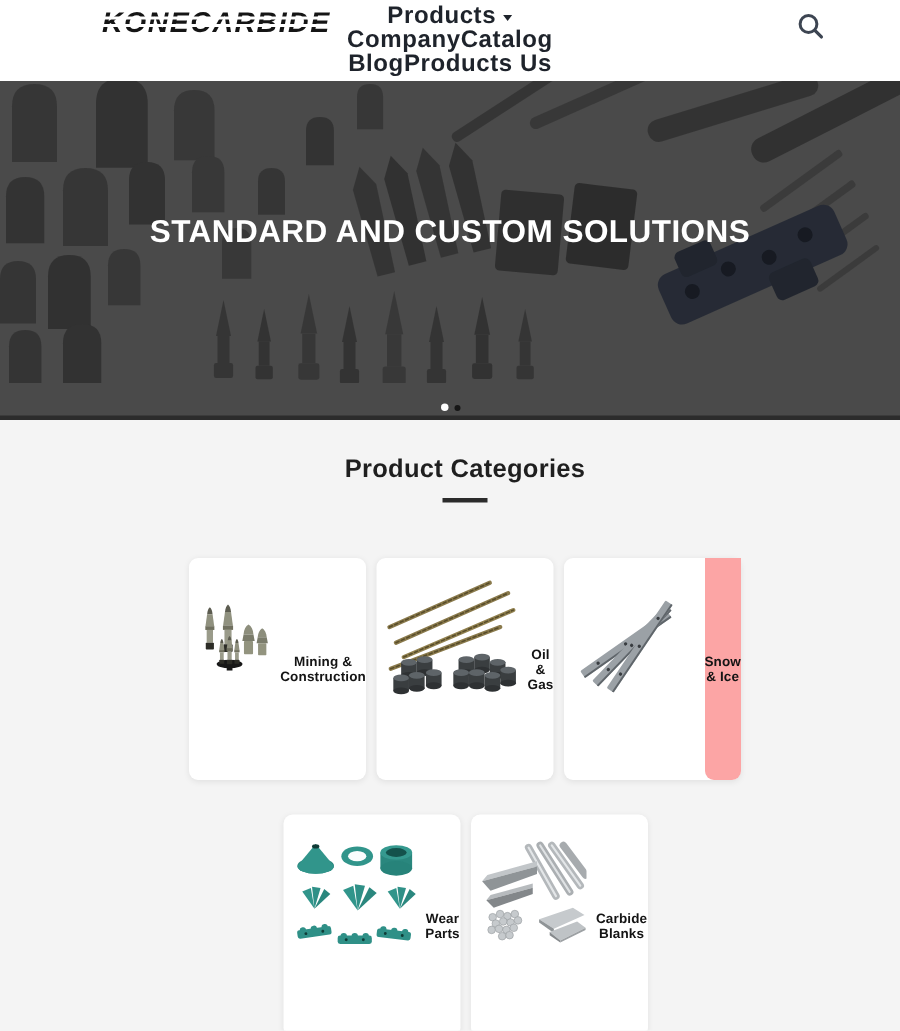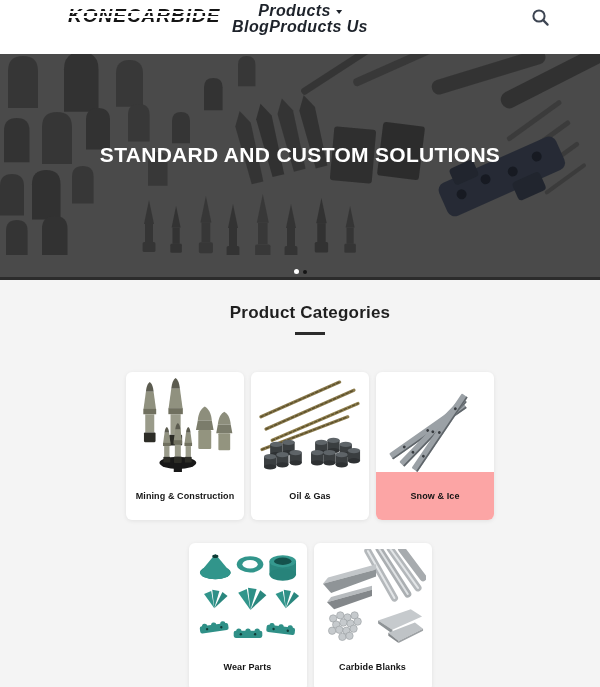--- a/index.html
+++ b/index.html
@@ -7,21 +7,21 @@
 
   
   .header{position:relative;height:54px;background:#ffffff;}
   .logo{position:absolute;left:68px;top:5px;font-size:19px;font-weight:800;
     font-style:italic;letter-spacing:1px;color:#151515;cursor:pointer;white-space:nowrap;}
   .logo .cut{position:absolute;left:-2px;right:-2px;height:1.5px;background:#ffffff;}
   .logo .c1{top:6px}.logo .c2{top:11px}
   .nav{position:absolute;left:50%;top:3px;transform:translateX(-50%);
     color:#1e232b;font-weight:700;font-size:16px;line-height:16px;letter-spacing:.4px;}
   .nav-row{display:flex;justify-content:center;align-items:center;}
-  .nav-link{cursor:pointer;white-space:nowrap;font-style:italic;}
+  .nav-link{cursor:pointer;white-space:nowrap;}
   .chevron{width:0;height:0;border-left:3.5px solid transparent;
     border-right:3.5px solid transparent;border-top:4px solid #1e232b;
     display:inline-block;margin:1px 0 0 5px;}
   .search-btn{position:absolute;right:50px;top:8px;background:none;border:none;
     padding:0;cursor:pointer;line-height:0;}
 
   
   .hero{position:relative;height:226px;background:#4a4a4a;overflow:hidden;}
   .hero-bg{position:absolute;left:0;top:0;}
   .hero-title{position:absolute;left:0;right:0;top:89px;margin:0;text-align:center;
@@ -33,21 +33,21 @@
   .dot.active{width:5px;height:5px;background:#ffffff;}
 
   
   .section{padding-top:23px;padding-left:20px;}
   .section h2{margin:0;text-align:center;font-size:17px;font-weight:700;
     color:#1f1f1f;letter-spacing:.2px;}
   .heading-underline{width:30px;height:2.5px;background:#2b2b2b;margin:9px auto 0;}
   .cards-row{display:flex;justify-content:center;gap:7px;margin-top:37px;}
   .cards-row.second{margin-top:23px;}
   .card{width:118px;height:148px;background:#ffffff;border-radius:6px;
-    box-shadow:0 1px 4px rgba(0,0,0,.08);display:flex;flex-direction:column;cursor:pointer;}
+    box-shadow:0 1px 4px rgba(0,0,0,.08);display:flex;flex-direction:row;cursor:pointer;}
   .card-image{height:100px;padding:6px 6px 0;box-sizing:border-box;
     display:flex;align-items:center;justify-content:center;}
   .card-image svg{width:100%;height:100%;}
   .card-label{flex:1;display:flex;align-items:center;justify-content:center;
     font-size:9px;font-weight:700;color:#141414;letter-spacing:.1px;text-align:center;}
   .card.highlight .card-label{background:#fca5a5;border-radius:0 0 6px 6px;}
 </style>
 </head>
 <body>
 
@@ -55,20 +55,24 @@
   <div class="logo">
     <span>KONECARBIDE</span>
     <i class="cut c1"></i>
     <i class="cut c2"></i>
   </div>
 
   <nav class="nav">
     <div class="nav-row">
       <span class="nav-link">Products</span>
       <span class="chevron"></span>
+    </div>
+    <div class="nav-row">
+      <span class="nav-link">Company</span>
+      <span class="nav-link">Catalog</span>
     </div>
     <div class="nav-row">
       <span class="nav-link">Blog</span>
       <span class="nav-link">Products Us</span>
     </div>
   </nav>
 
   <button class="search-btn">
     <svg width="19" height="19" viewBox="0 0 19 19">
       <circle cx="8" cy="8" r="5.6" fill="none" stroke="#3d4552" stroke-width="2"></circle>

